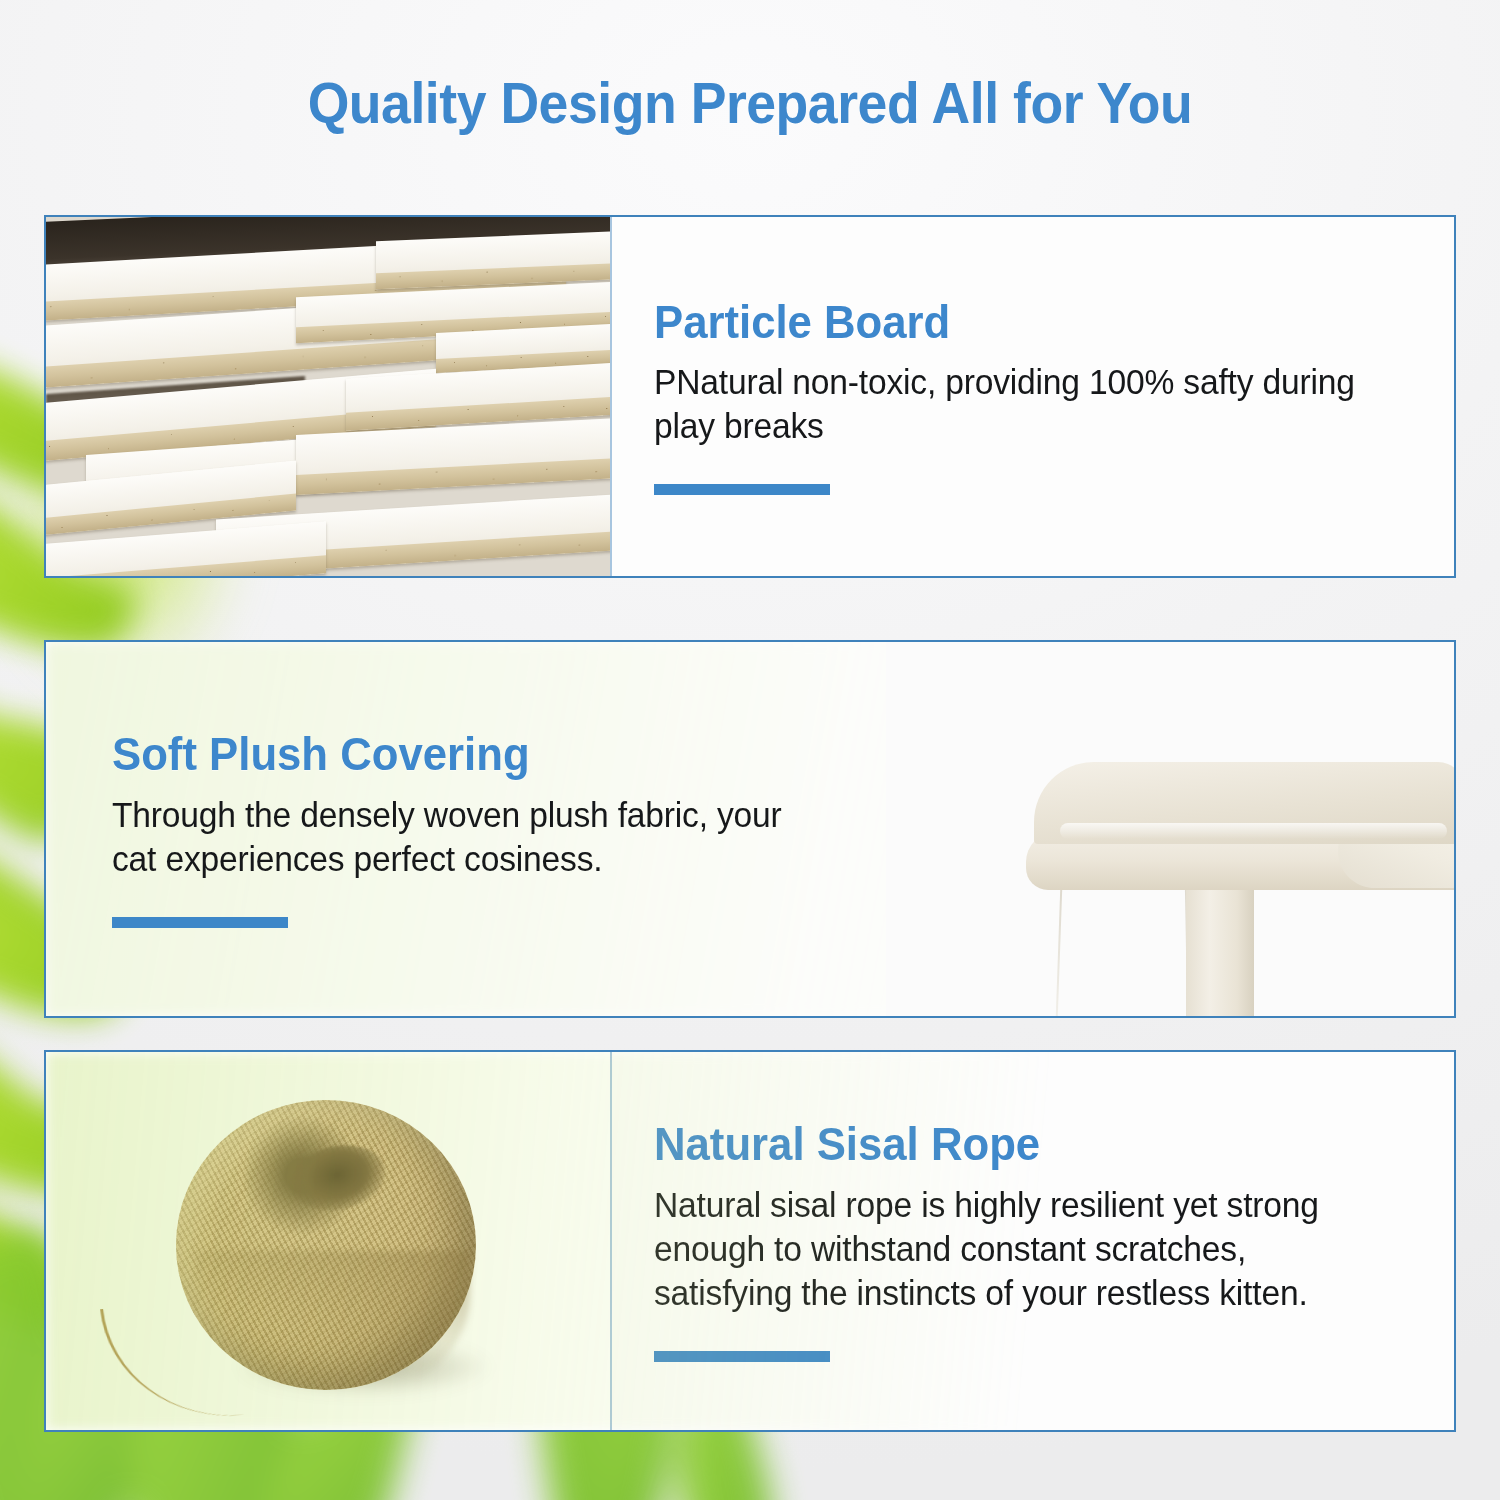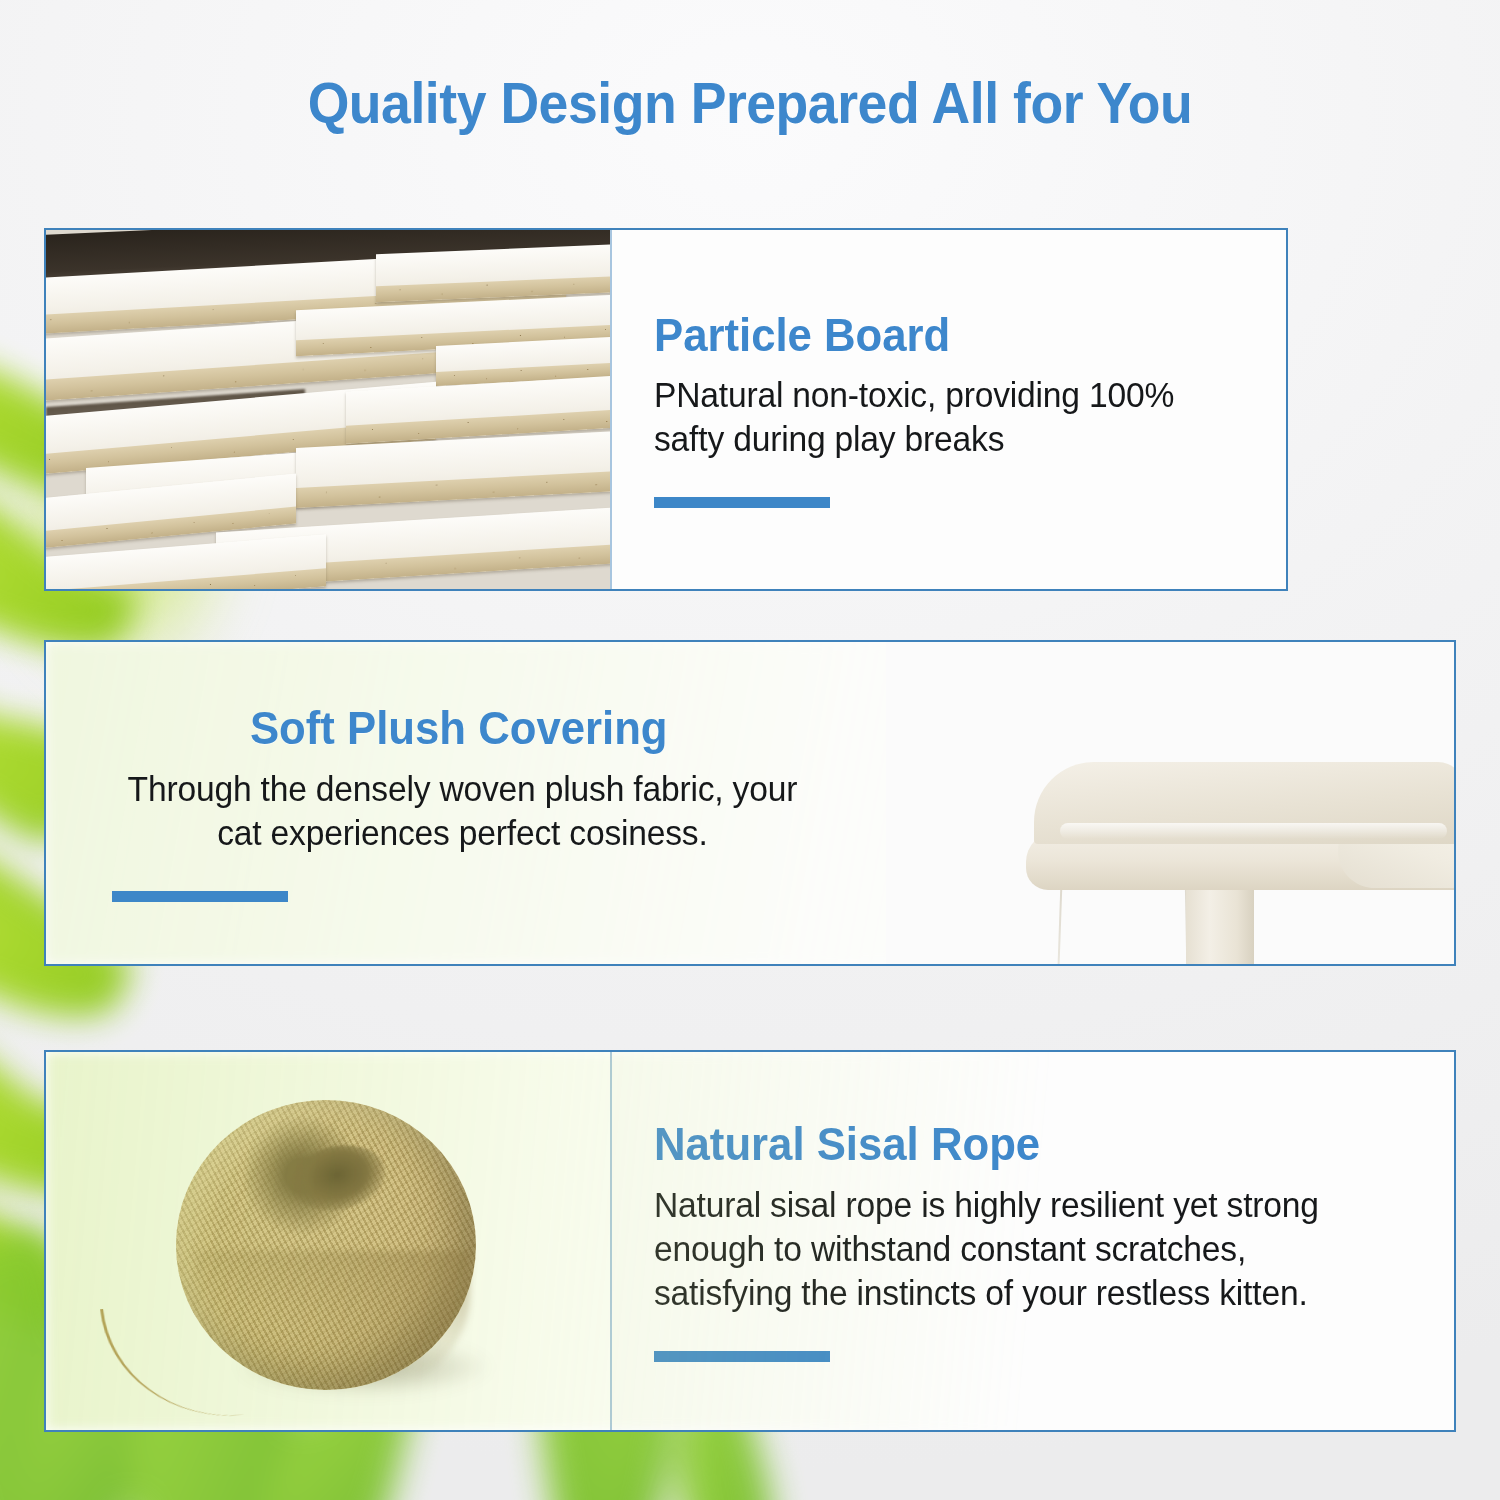--- a/index.html
+++ b/index.html
@@ -89,21 +89,21 @@
     color:#16181a;font-size:35px;line-height:1.26;
     font-weight:400;letter-spacing:-.2px;
     transform:scaleX(.96);transform-origin:left center;
     margin:0;
   }
   .accent-bar{
     width:176px;height:11px;background:#3d87c8;margin-top:36px;
   }
 
   
-  #card-particle{left:44px;top:228px;width:1244px;height:363px;}
+  #card-particle{left:44px;top:215px;width:1412px;height:363px;}
   #card-particle .pane-img{width:564px;}
   #pb-photo{position:absolute;inset:0;overflow:hidden;background:#ded9cf;}
   
   #pb-photo .dark-top{
     position:absolute;left:0;top:0;width:100%;height:62px;
     background:linear-gradient(180deg,#2a241d 0%,#3b332a 60%,#6b6055 100%);
     transform:skewY(-2.6deg) translateY(-8px);
   }
   #pb-photo .dark-mid{
     position:absolute;left:0;top:168px;width:46%;height:40px;
@@ -122,21 +122,21 @@
       radial-gradient(1.6px 1.1px at 8% 30%,rgba(120,96,52,.85),transparent 60%),
       radial-gradient(1.8px 1.2px at 22% 68%,rgba(138,110,60,.8),transparent 60%),
       radial-gradient(1.5px 1px at 37% 22%,rgba(108,86,46,.8),transparent 60%),
       radial-gradient(2px 1.3px at 52% 74%,rgba(146,118,66,.75),transparent 60%),
       radial-gradient(1.6px 1.1px at 66% 38%,rgba(120,96,52,.85),transparent 60%),
       radial-gradient(1.9px 1.2px at 79% 62%,rgba(134,106,58,.8),transparent 60%),
       radial-gradient(1.5px 1px at 91% 28%,rgba(112,90,48,.8),transparent 60%),
       linear-gradient(180deg,#ded0ae 0%,#d2c29c 50%,#c3b189 100%);
   }
   
-  #card-plush{left:44px;top:640px;width:1412px;height:326px;text-align:center;}
+  #card-plush{left:44px;top:640px;width:1412px;height:378px;}
   #card-plush .pane-txt{order:1;padding-left:66px;}
   #card-plush .pane-img{order:2;width:568px;}
   #plush-photo{position:absolute;inset:0;background:#fbfbfb;overflow:hidden;}
   .perch-top{
     position:absolute;left:148px;top:120px;width:430px;height:82px;
     background:linear-gradient(175deg,#f4f0e7 0%,#e8e2d4 55%,#ded7c6 100%);
     border-radius:60px 26px 4px 4px;
   }
   .perch-top:after{
     content:"";position:absolute;left:6%;right:4%;bottom:5px;height:16px;

